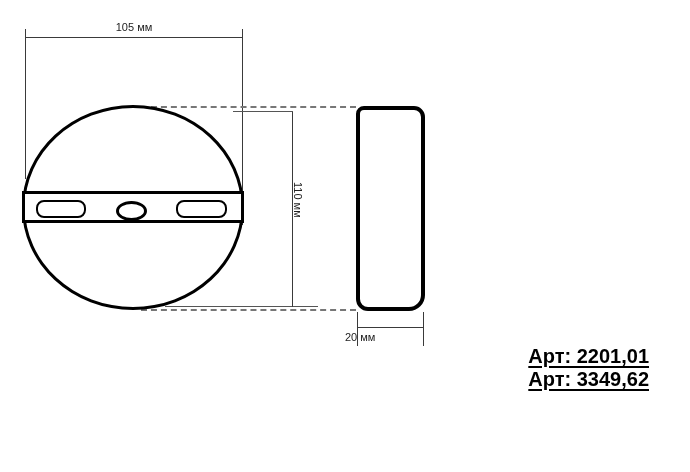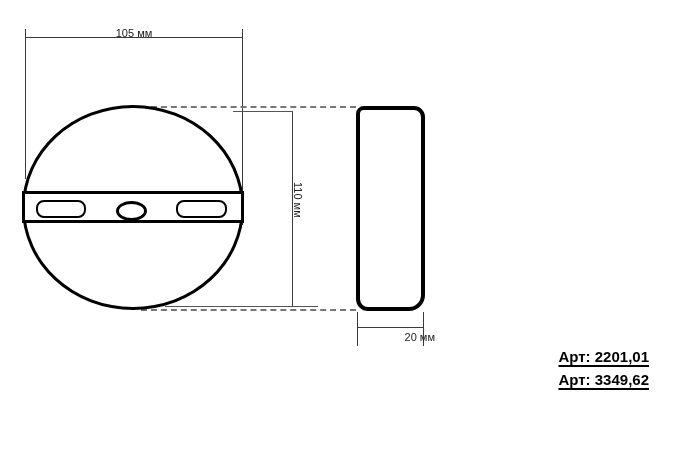--- a/index.html
+++ b/index.html
@@ -83,37 +83,37 @@
   .dim20-ext-right { left: 423px; top: 312px; height: 34px; }
   .dim20-line      { left: 357px; top: 327px; width: 66px; }
 
   
   .dim-text {
     position: absolute;
     font-size: 11px;
     color: #222;
     white-space: nowrap;
   }
-  .dim105-text { left: 25px; top: 21px; width: 218px; text-align: center; margin-top: 6px; }
+  .dim105-text { left: 25px; top: 21px; width: 218px; text-align: center; }
   .dim110-text {
     left: 292px; top: 182px;
     writing-mode: vertical-rl;
   }
-  .dim20-text { left: 345px; top: 331px; width: 90px; text-align: right; }
+  .dim20-text { left: 345px; top: 331px; width: 90px; text-align: left; }
 
   
   .articles {
     position: absolute;
     left: 479px; top: 345px;
     width: 170px;
     text-align: right;
   }
   .article-line {
     display: block;
-    font-size: 15px;
+    font-size: 20px;
     font-weight: bold;
     color: #000;
     line-height: 23px;
     text-decoration: underline;
     text-decoration-thickness: 2px;
     text-underline-offset: 3px;
     white-space: nowrap;
   }
 </style>
 </head>

